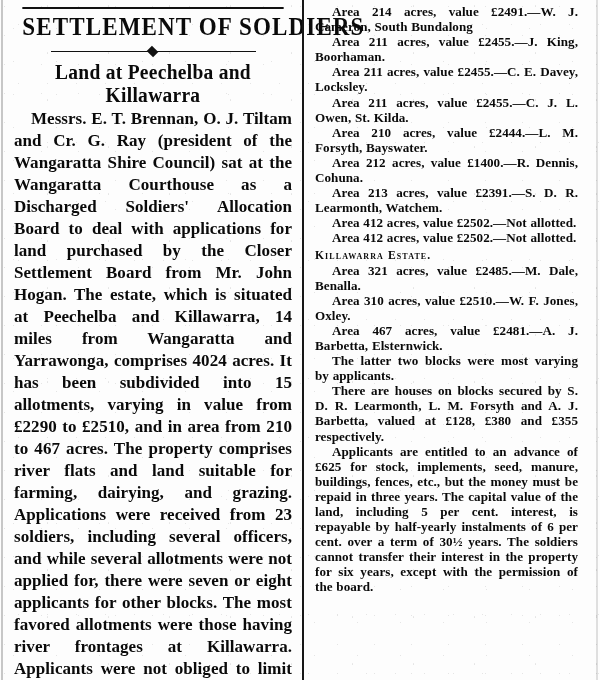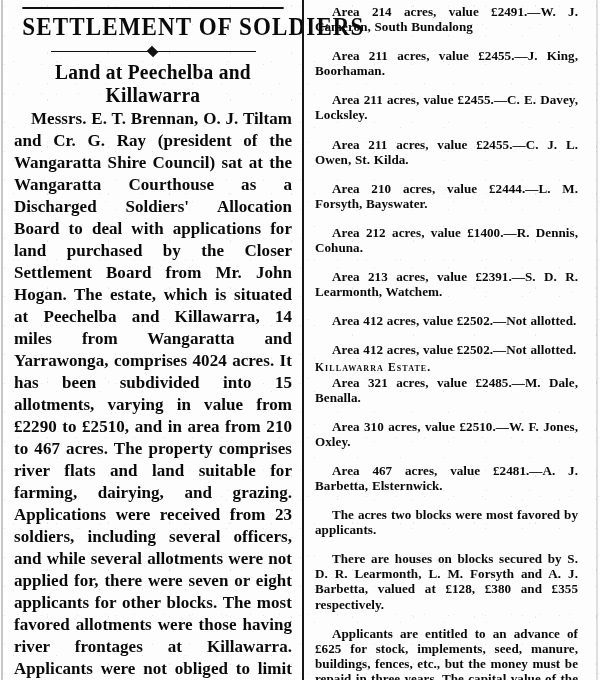--- a/index.html
+++ b/index.html
@@ -128,21 +128,21 @@
     margin: 0;
     letter-spacing: .05px;
     word-spacing: .4px;
     font-weight: 600;
   }
   .col-right .body-text {
     font-size: 13.1px;
     line-height: 15.1px;
   }
   .body-text.indent { text-indent: 17px; }
-  .body-text + .body-text { margin-top: 14px; }
+  .body-text + .body-text { margin-top: 0px; }
 
   
   .estate-head {
     text-align: left;
     font-size: 11.6px;
     font-variant: small-caps;
     text-transform: capitalize;
     letter-spacing: 1.1px;
     font-weight: bold;
     margin: 3px 0 1px 0;
@@ -205,21 +205,21 @@
       <p class="body-text indent">Area 213 acres, value £2391.—S. D. R. Learmonth, Watchem.</p>
       <p class="body-text indent">Area 412 acres, value £2502.—Not allotted.</p>
       <p class="body-text indent">Area 412 acres, value £2502.—Not allotted.</p>
 
       <p class="estate-head">Killawarra Estate.</p>
 
       <p class="body-text indent">Area 321 acres, value £2485.—M. Dale, Benalla.</p>
       <p class="body-text indent">Area 310 acres, value £2510.—W. F. Jones, Oxley.</p>
       <p class="body-text indent">Area 467 acres, value £2481.—A. J. Barbetta, Elsternwick.</p>
 
-      <p class="body-text indent">The acres two blocks were most favored by applicants.</p>
+      <p class="body-text indent">The latter two blocks were most varying by applicants.</p>
       <p class="body-text indent">There are houses on blocks secured by S. D. R. Learmonth, L. M. Forsyth and A. J. Barbetta, valued at £128, £380 and £355 respectively.</p>
       <p class="body-text indent">Applicants are entitled to an advance of £625 for stock, implements, seed, manure, buildings, fences, etc., but the money must be repaid in three years. The capital value of the land, including 5 per cent. interest, is repayable by half-yearly instalments of 6 per cent. over a term of 30½ years. The soldiers cannot transfer their interest in the property for six years, except with the permission of the board.</p>
     </div>
 
     <div class="col-divider"></div>
   </div>
 
   <div class="grunge"></div>
 </div>
 

